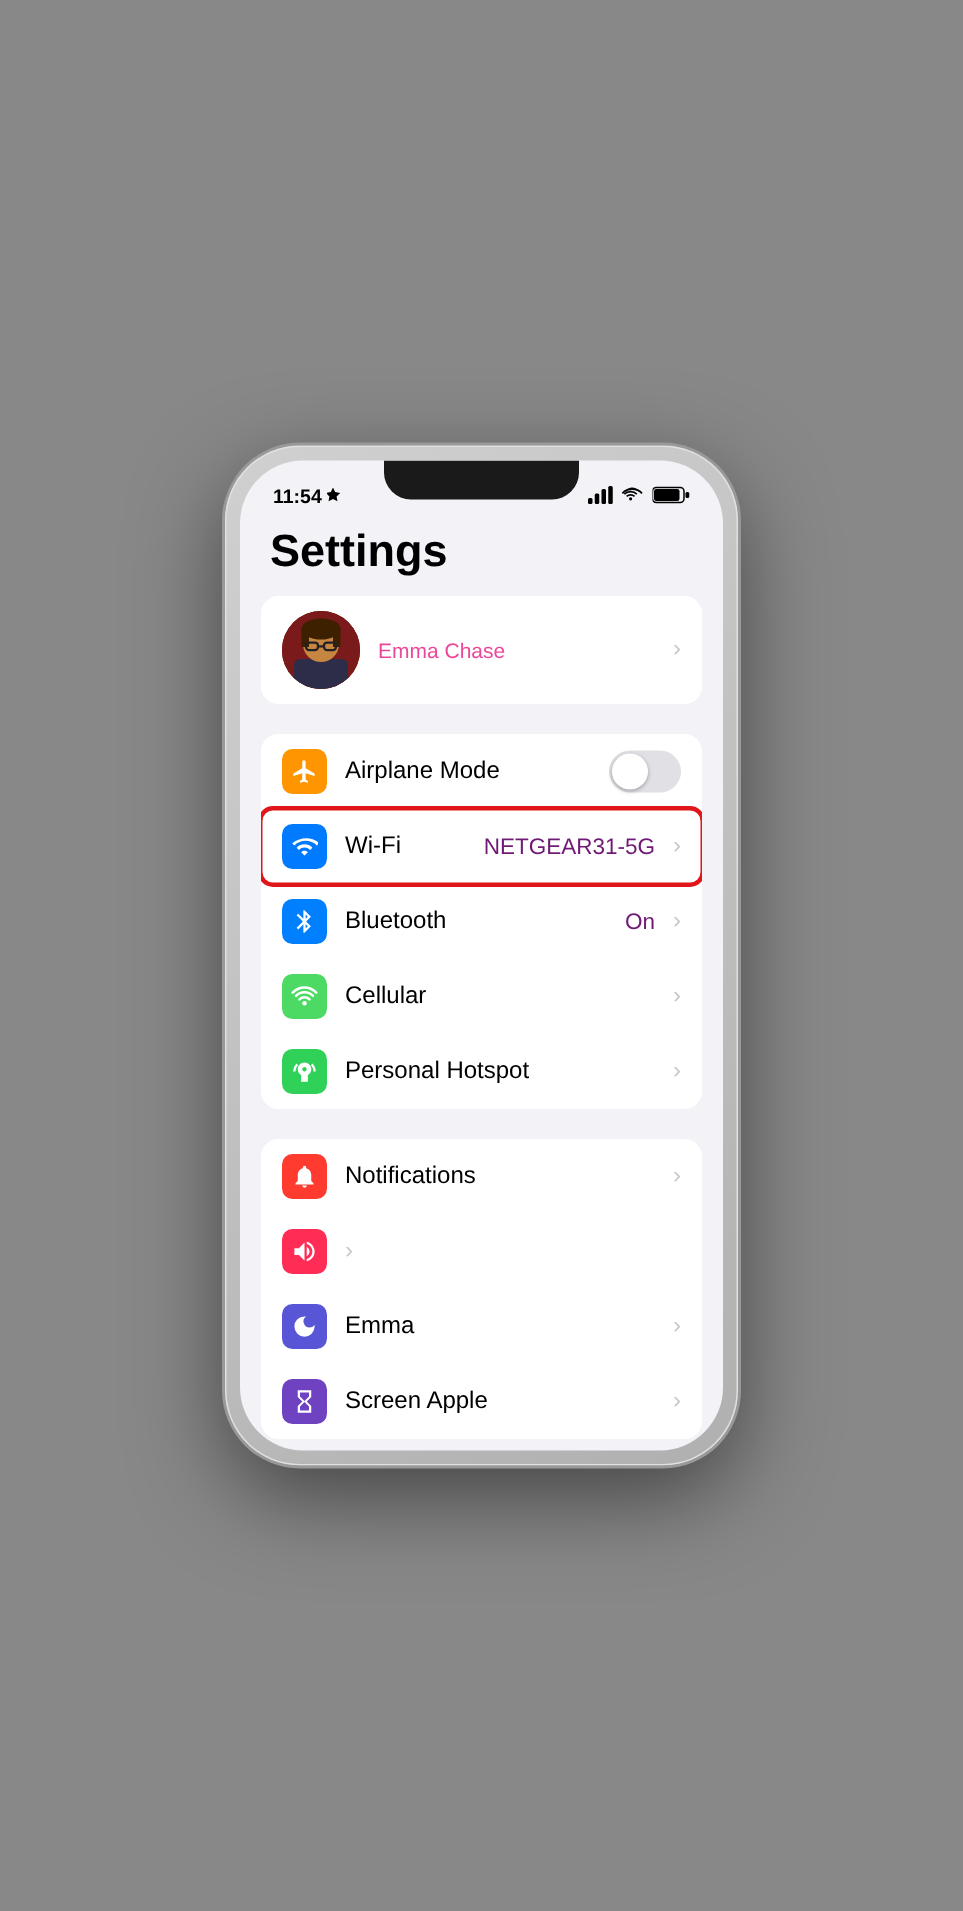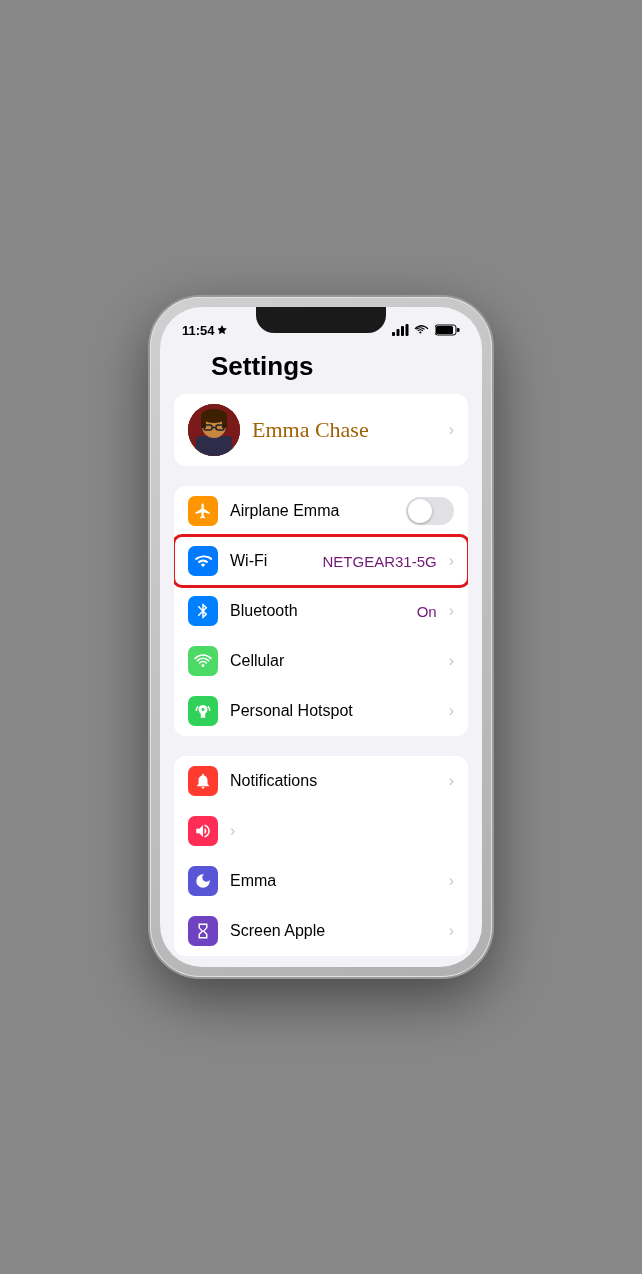--- a/index.html
+++ b/index.html
@@ -68,25 +68,24 @@
     }
     
     .screen-content {
       height: calc(100% - 36px);
       overflow-y: auto;
       overflow-x: hidden;
     }
     .screen-content::-webkit-scrollbar { display: none; }
     
     .settings-title {
-      font-size: 26px;
+      font-size: 30px;
       font-weight: 700;
       color: #000;
       padding: 8px 20px 12px;
-      margin-left: 31px;
     }
     
     .section {
       margin: 0 14px 20px;
       background: #fff;
       border-radius: 12px;
       overflow: hidden;
     }
     
     .profile-row {
@@ -110,24 +109,23 @@
       background: linear-gradient(135deg, #8B2020 0%, #5a1a1a 50%, #8B4513 100%);
       display: flex;
       align-items: center;
       justify-content: center;
       position: relative;
       overflow: hidden;
     }
     
     .profile-info { flex: 1; }
     .profile-name {
-      font-size: 22px;
+      font-size: 14px;
       font-weight: 500;
-      color: #a16207;
-      font-family: Liberation Serif, serif;
+      color: #ec4899;
     }
     .profile-subtitle {
       font-size: 12px;
       color: #666;
     }
     .chevron {
       color: #c7c7cc;
       font-size: 16px;
     }
     
@@ -279,21 +277,21 @@
       </div>
 
       <div class="section">
 
         <div class="setting-row">
           <div class="setting-icon bg-orange">
             <svg width="18" height="18" viewBox="0 0 24 24">
               <path d="M21 16v-2l-8-5V3.5A1.5 1.5 0 0 0 11.5 2A1.5 1.5 0 0 0 10 3.5V9l-8 5v2l8-2.5V19l-2 1.5V22l3.5-1L15 22v-1.5L13 19v-5.5l8 2.5z" fill="white"></path>
             </svg>
           </div>
-          <span class="setting-label">Airplane Emma</span>
+          <span class="setting-label">Airplane Mode</span>
           <div class="toggle">
             <div class="toggle-knob"></div>
           </div>
         </div>
 
         <div class="wifi-row-wrapper">
           <div class="wifi-highlight"></div>
           <div class="setting-row">
             <div class="setting-icon bg-blue">
               <svg width="18" height="18" viewBox="0 0 24 24">

